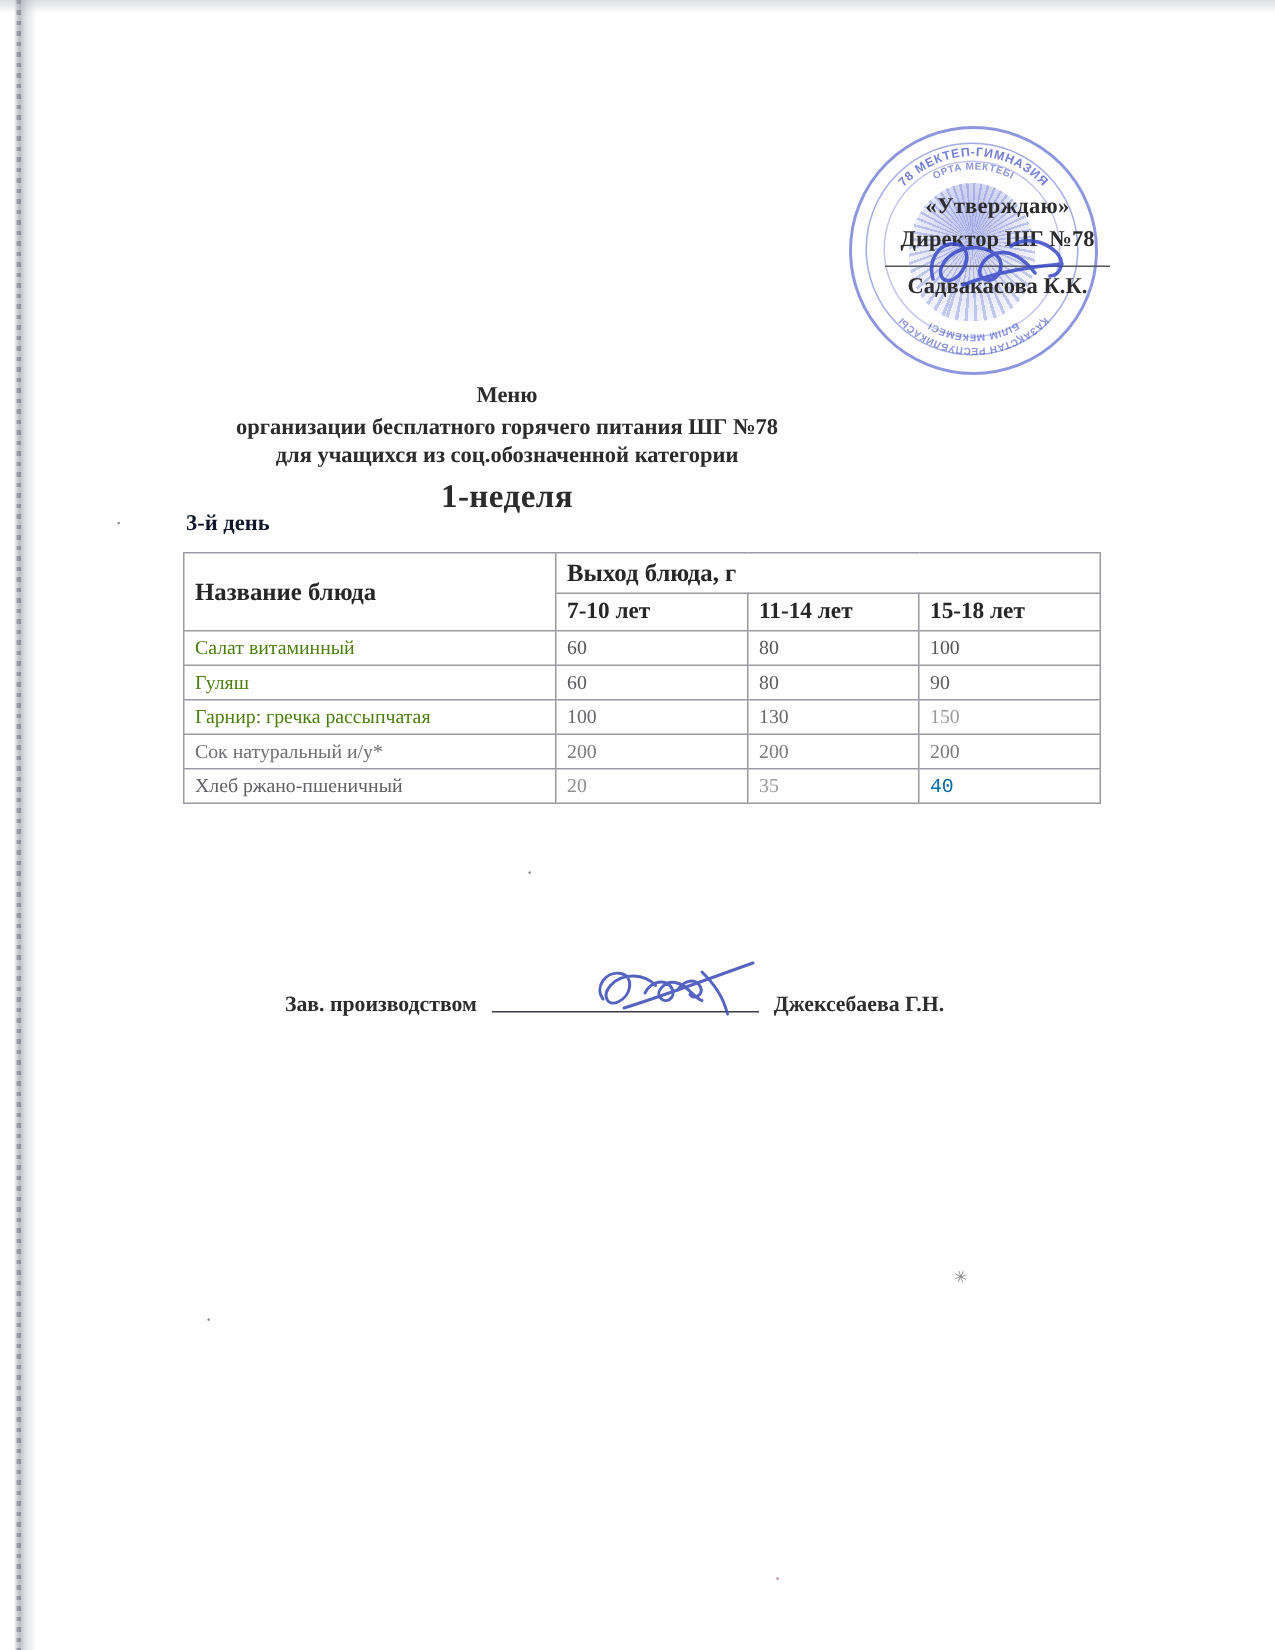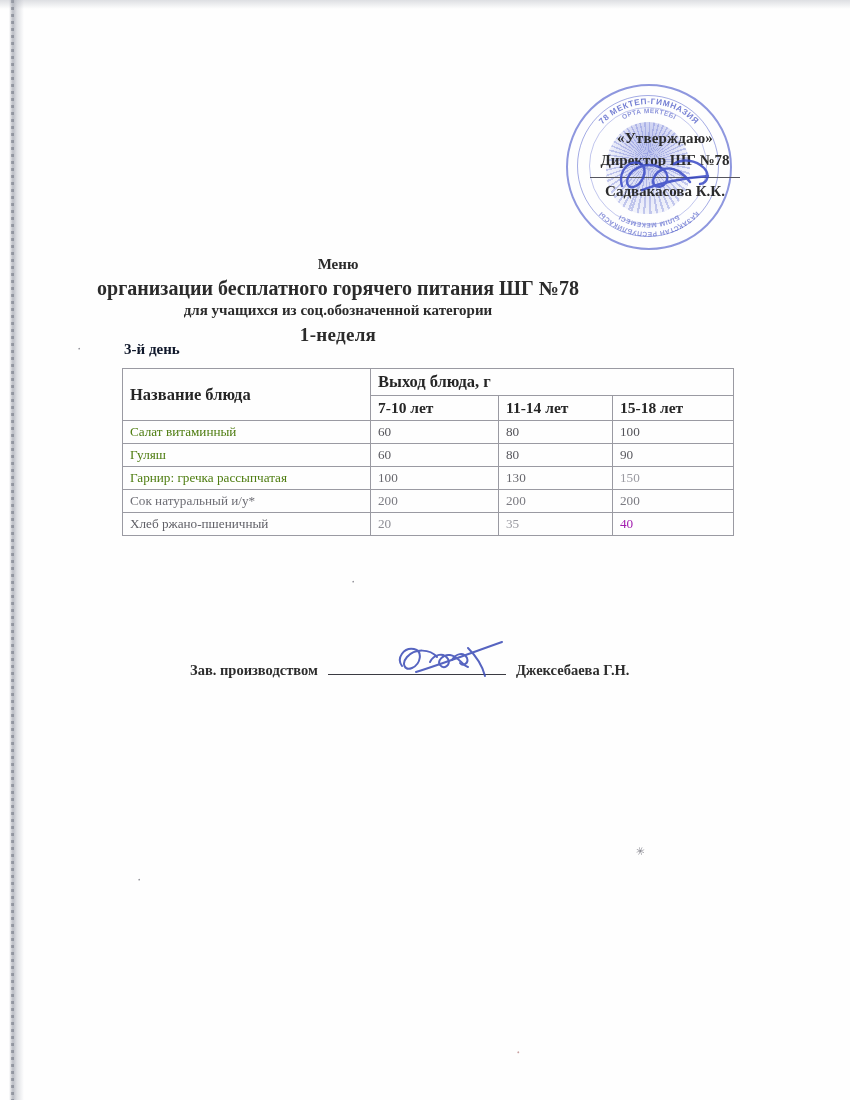--- a/index.html
+++ b/index.html
@@ -156,23 +156,23 @@
   .doc-title {
     position: absolute;
     left: 0;
     top: 256px;
     width: 676px;
     text-align: center;
     font-weight: bold;
     color: #2b2b2b;
   }
   .doc-title .t-menu { font-size: 15px; }
-  .doc-title .t-org  { font-size: 20px; margin-top: 4px; }
+  .doc-title .t-org  { font-size: 15px; margin-top: 4px; }
   .doc-title .t-cat  { font-size: 15px; margin-top: 2px; }
-  .doc-title .t-week { font-size: 19px; margin-top: 5px; letter-spacing: .3px; }
+  .doc-title .t-week { font-size: 22px; margin-top: 5px; letter-spacing: .3px; }
 
   .day-label {
     position: absolute;
     left: 124px;
     top: 341px;
     font-size: 15px;
     font-weight: bold;
     color: #0f172a;
   }
 
@@ -236,21 +236,21 @@
   }
   
   tr.r1 td.val { color: #54545a; }
   tr.r2 td.val { color: #5a5a60; }
   tr.r3 td.val { color: #68686e; }
   tr.r4 td.val { color: #7b7b82; margin-top: 40px; }
   tr.r5 td.val { color: #8e8e95; }
   tr.r4 td.dish { color: #6e6e75; }
   tr.r5 td.dish { color: #5f5f66; }
   tr.r3 td.val.c15, tr.r5 td.val.c11 { color: #9a9aa1; }
-  tr.r5 td.val.c15 { color: #a21caf; }
+  tr.r5 td.val.c15 { color: #0369a1; font-family: Liberation Mono, monospace; }
 
   
   .footer-sign {
     position: absolute;
     left: 190px;
     top: 660px;
     display: flex;
     align-items: flex-end;
     font-size: 14.5px;
     font-weight: bold;

